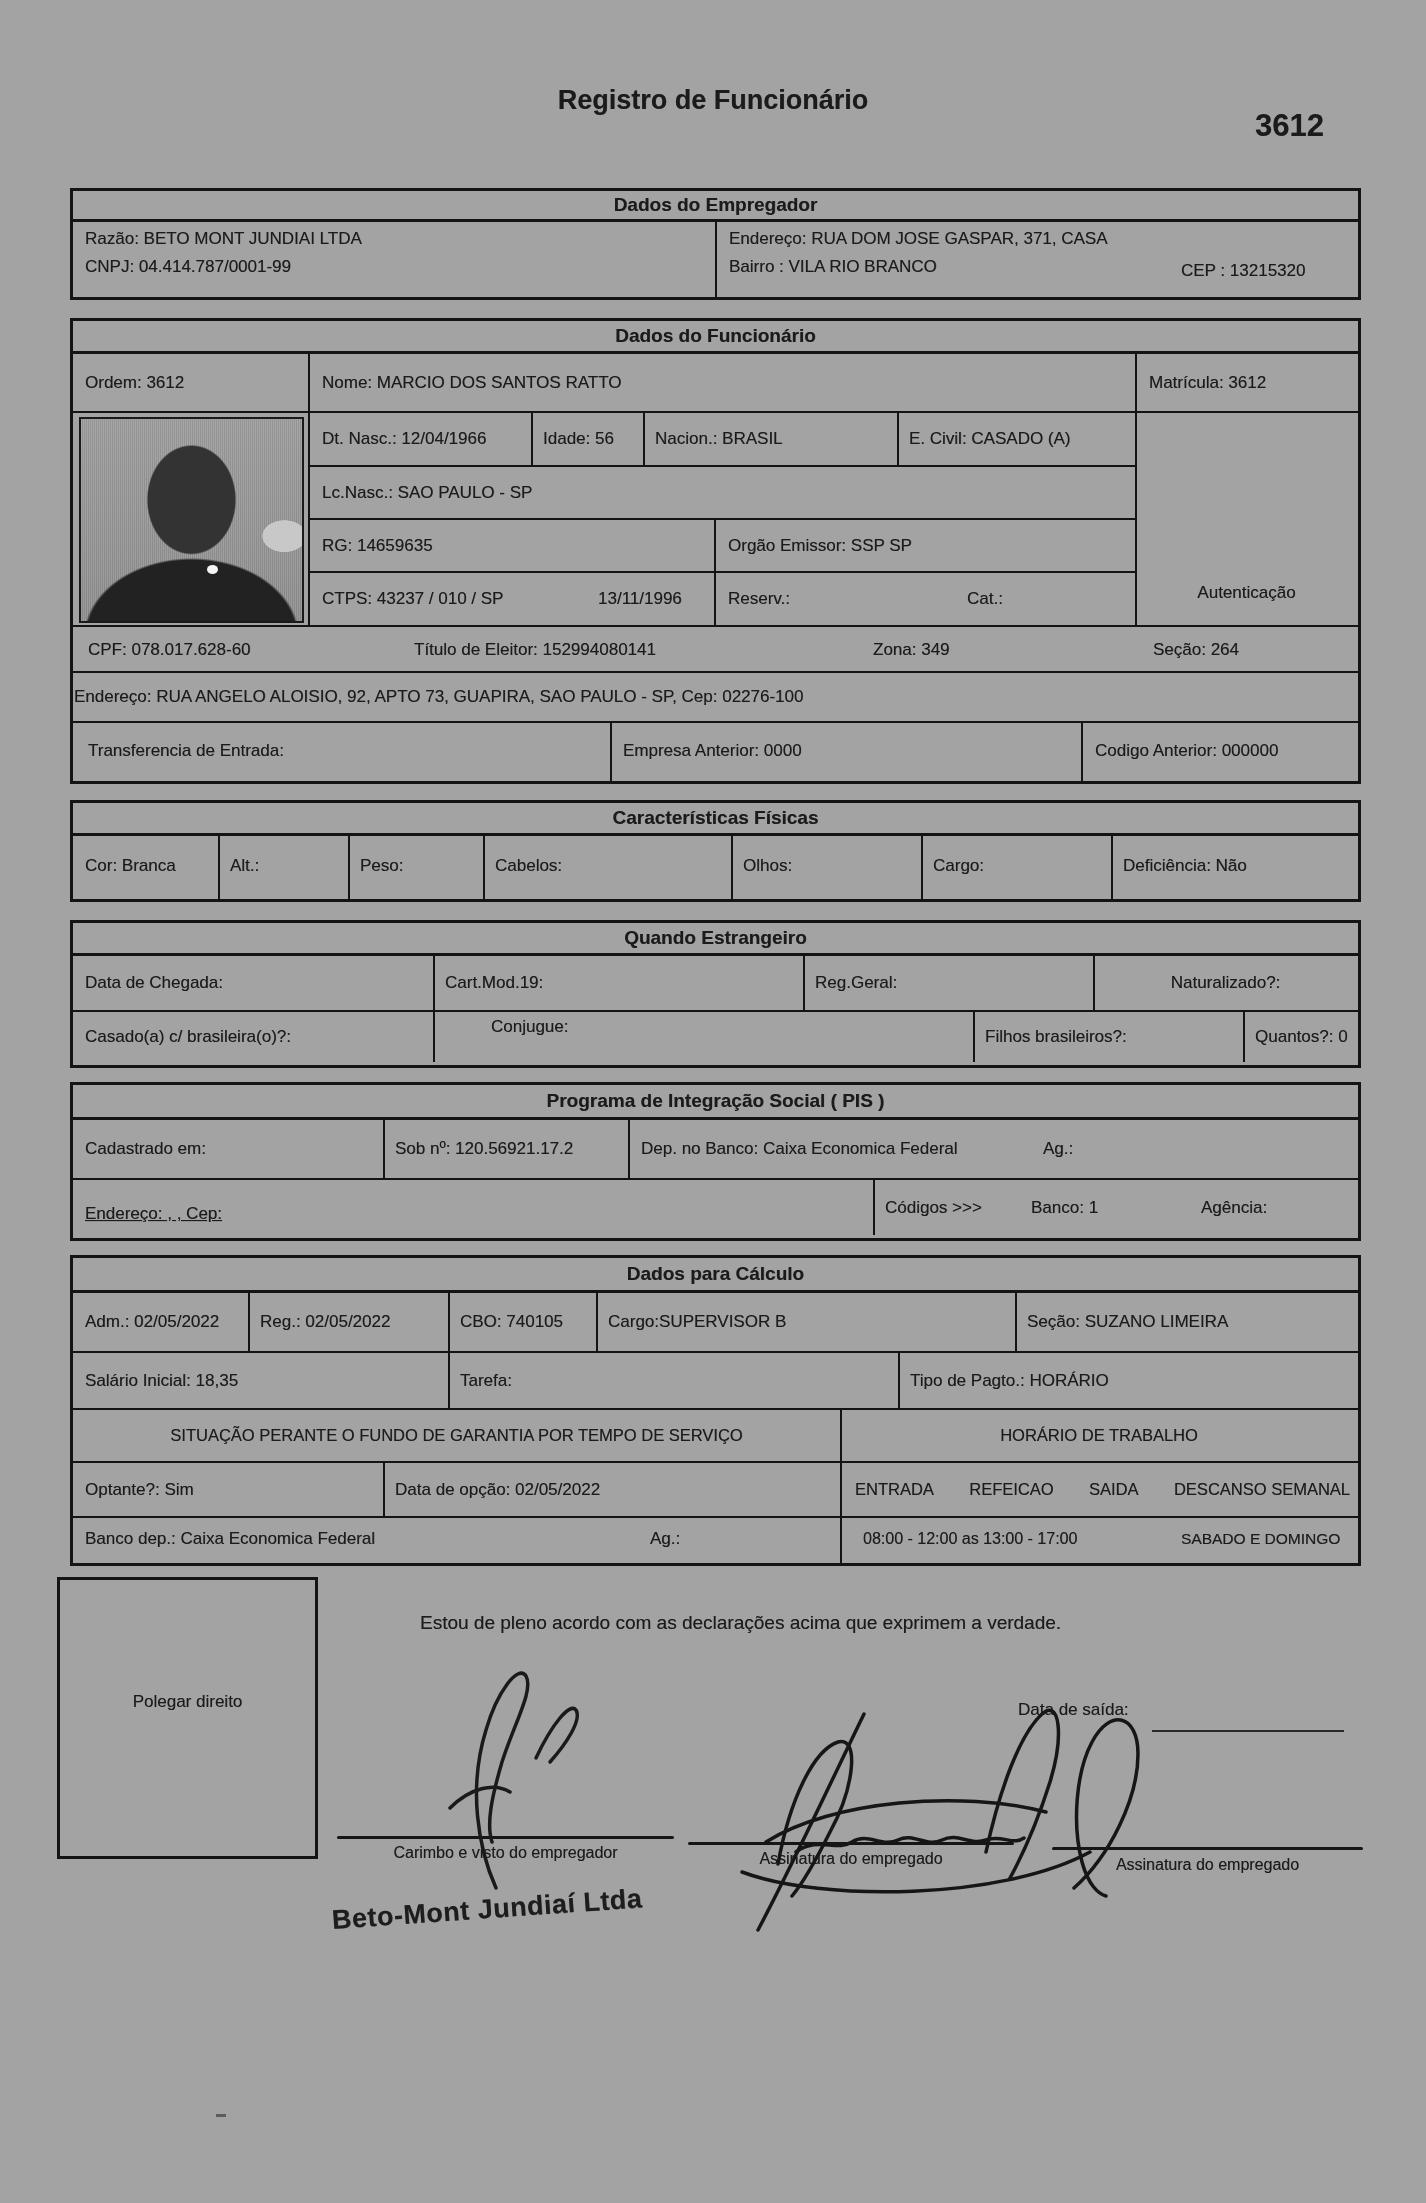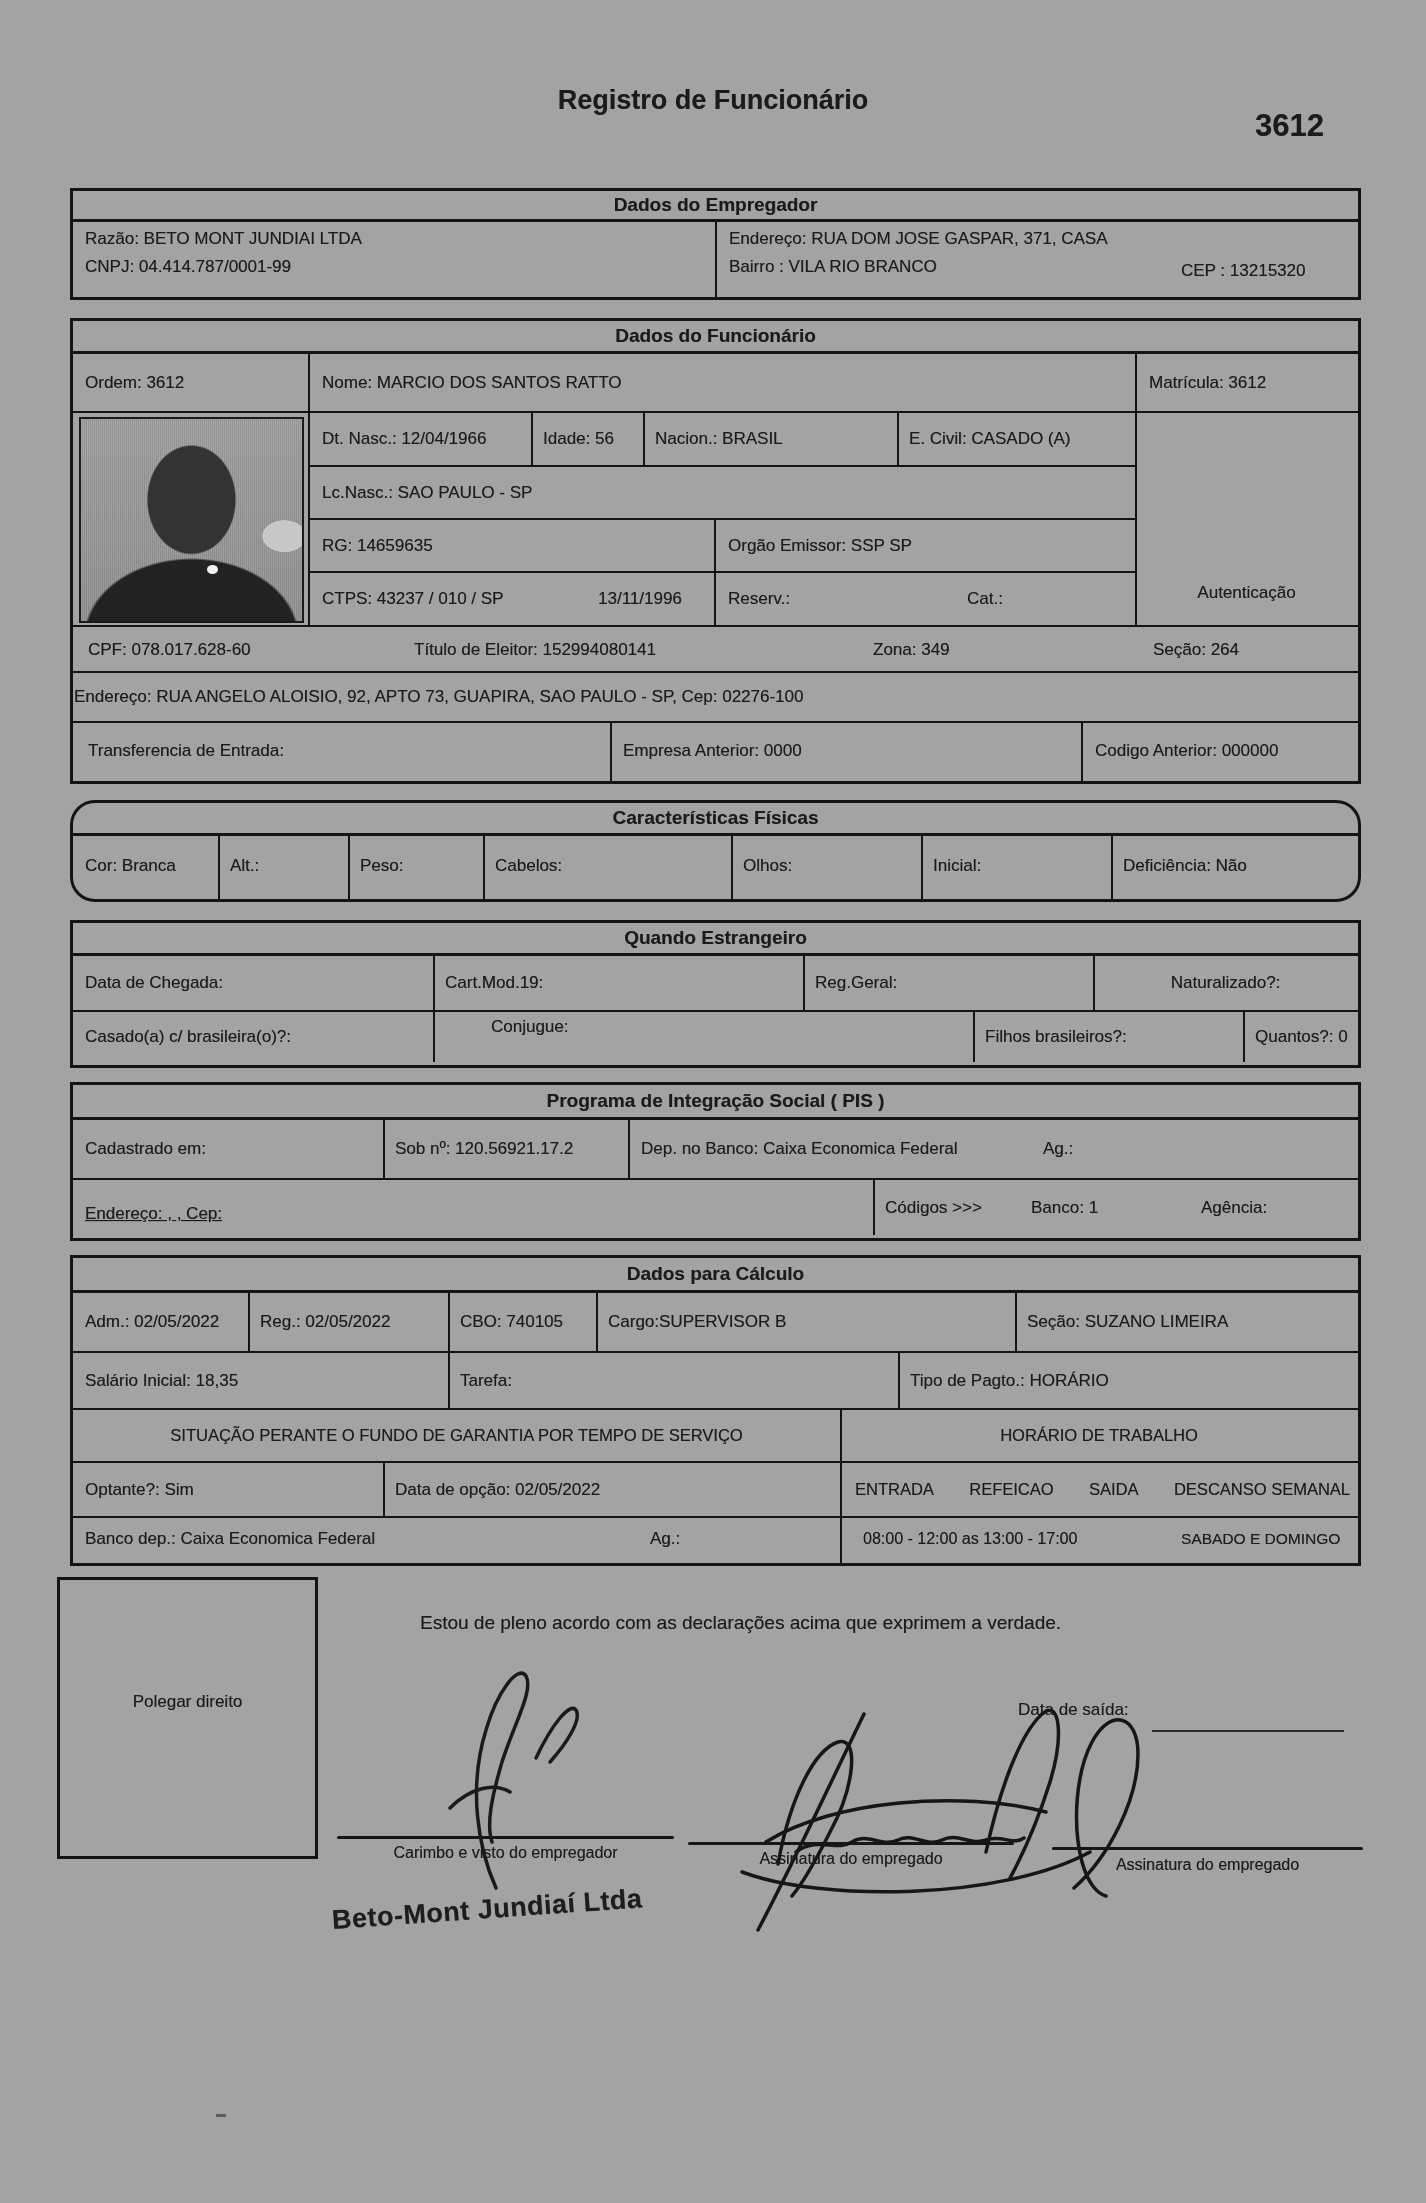--- a/index.html
+++ b/index.html
@@ -95,34 +95,34 @@
     <div class="cell" style="left:1px;top:352px;height:48px;line-height:48px;">Endereço: RUA  ANGELO ALOISIO, 92, APTO 73, GUAPIRA, SAO PAULO - SP, Cep: 02276-100</div>
 
     <div class="hline" style="left:0;right:0;top:400px;"></div>
     <div class="vline" style="left:537px;top:402px;height:58px;"></div>
     <div class="vline" style="left:1008px;top:402px;height:58px;"></div>
     <div class="cell" style="left:15px;top:402px;height:56px;line-height:56px;">Transferencia de Entrada:</div>
     <div class="cell" style="left:550px;top:402px;height:56px;line-height:56px;">Empresa Anterior: 0000</div>
     <div class="cell" style="left:1022px;top:402px;height:56px;line-height:56px;">Codigo Anterior: 000000</div>
   </div>
 
-  <div class="box" style="left:70px;top:800px;width:1285px;height:96px;border-radius:25px;">
+  <div class="box" style="left:70px;top:800px;width:1285px;height:96px;">
     <div class="hdr" style="height:30px;line-height:30px;">Características Físicas</div>
     <div class="vline" style="left:145px;top:33px;bottom:0;"></div>
     <div class="vline" style="left:275px;top:33px;bottom:0;"></div>
     <div class="vline" style="left:410px;top:33px;bottom:0;"></div>
     <div class="vline" style="left:658px;top:33px;bottom:0;"></div>
     <div class="vline" style="left:848px;top:33px;bottom:0;"></div>
     <div class="vline" style="left:1038px;top:33px;bottom:0;"></div>
     <div class="cell" style="left:12px;top:33px;height:60px;line-height:60px;">Cor: Branca</div>
     <div class="cell" style="left:157px;top:33px;height:60px;line-height:60px;">Alt.:</div>
     <div class="cell" style="left:287px;top:33px;height:60px;line-height:60px;">Peso:</div>
     <div class="cell" style="left:422px;top:33px;height:60px;line-height:60px;">Cabelos:</div>
     <div class="cell" style="left:670px;top:33px;height:60px;line-height:60px;">Olhos:</div>
-    <div class="cell" style="left:860px;top:33px;height:60px;line-height:60px;">Inicial:</div>
+    <div class="cell" style="left:860px;top:33px;height:60px;line-height:60px;">Cargo:</div>
     <div class="cell" style="left:1050px;top:33px;height:60px;line-height:60px;">Deficiência: Não</div>
   </div>
 
   <div class="box" style="left:70px;top:920px;width:1285px;height:142px;">
     <div class="hdr" style="height:30px;line-height:30px;">Quando Estrangeiro</div>
     <div class="hline" style="left:0;right:0;top:87px;"></div>
     <div class="vline" style="left:360px;top:33px;height:54px;"></div>
     <div class="vline" style="left:730px;top:33px;height:54px;"></div>
     <div class="vline" style="left:1020px;top:33px;height:54px;"></div>
     <div class="cell" style="left:12px;top:33px;height:54px;line-height:54px;">Data de Chegada:</div>

